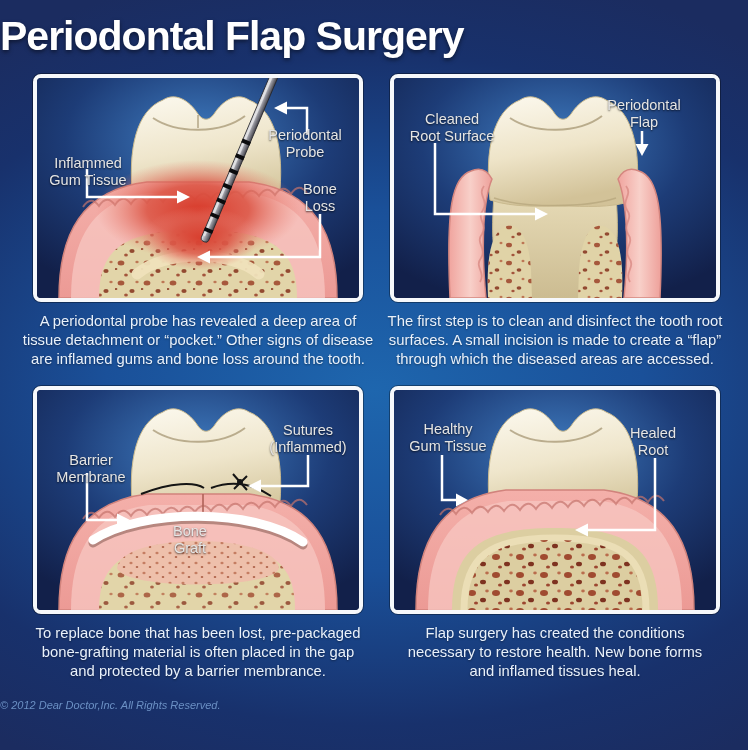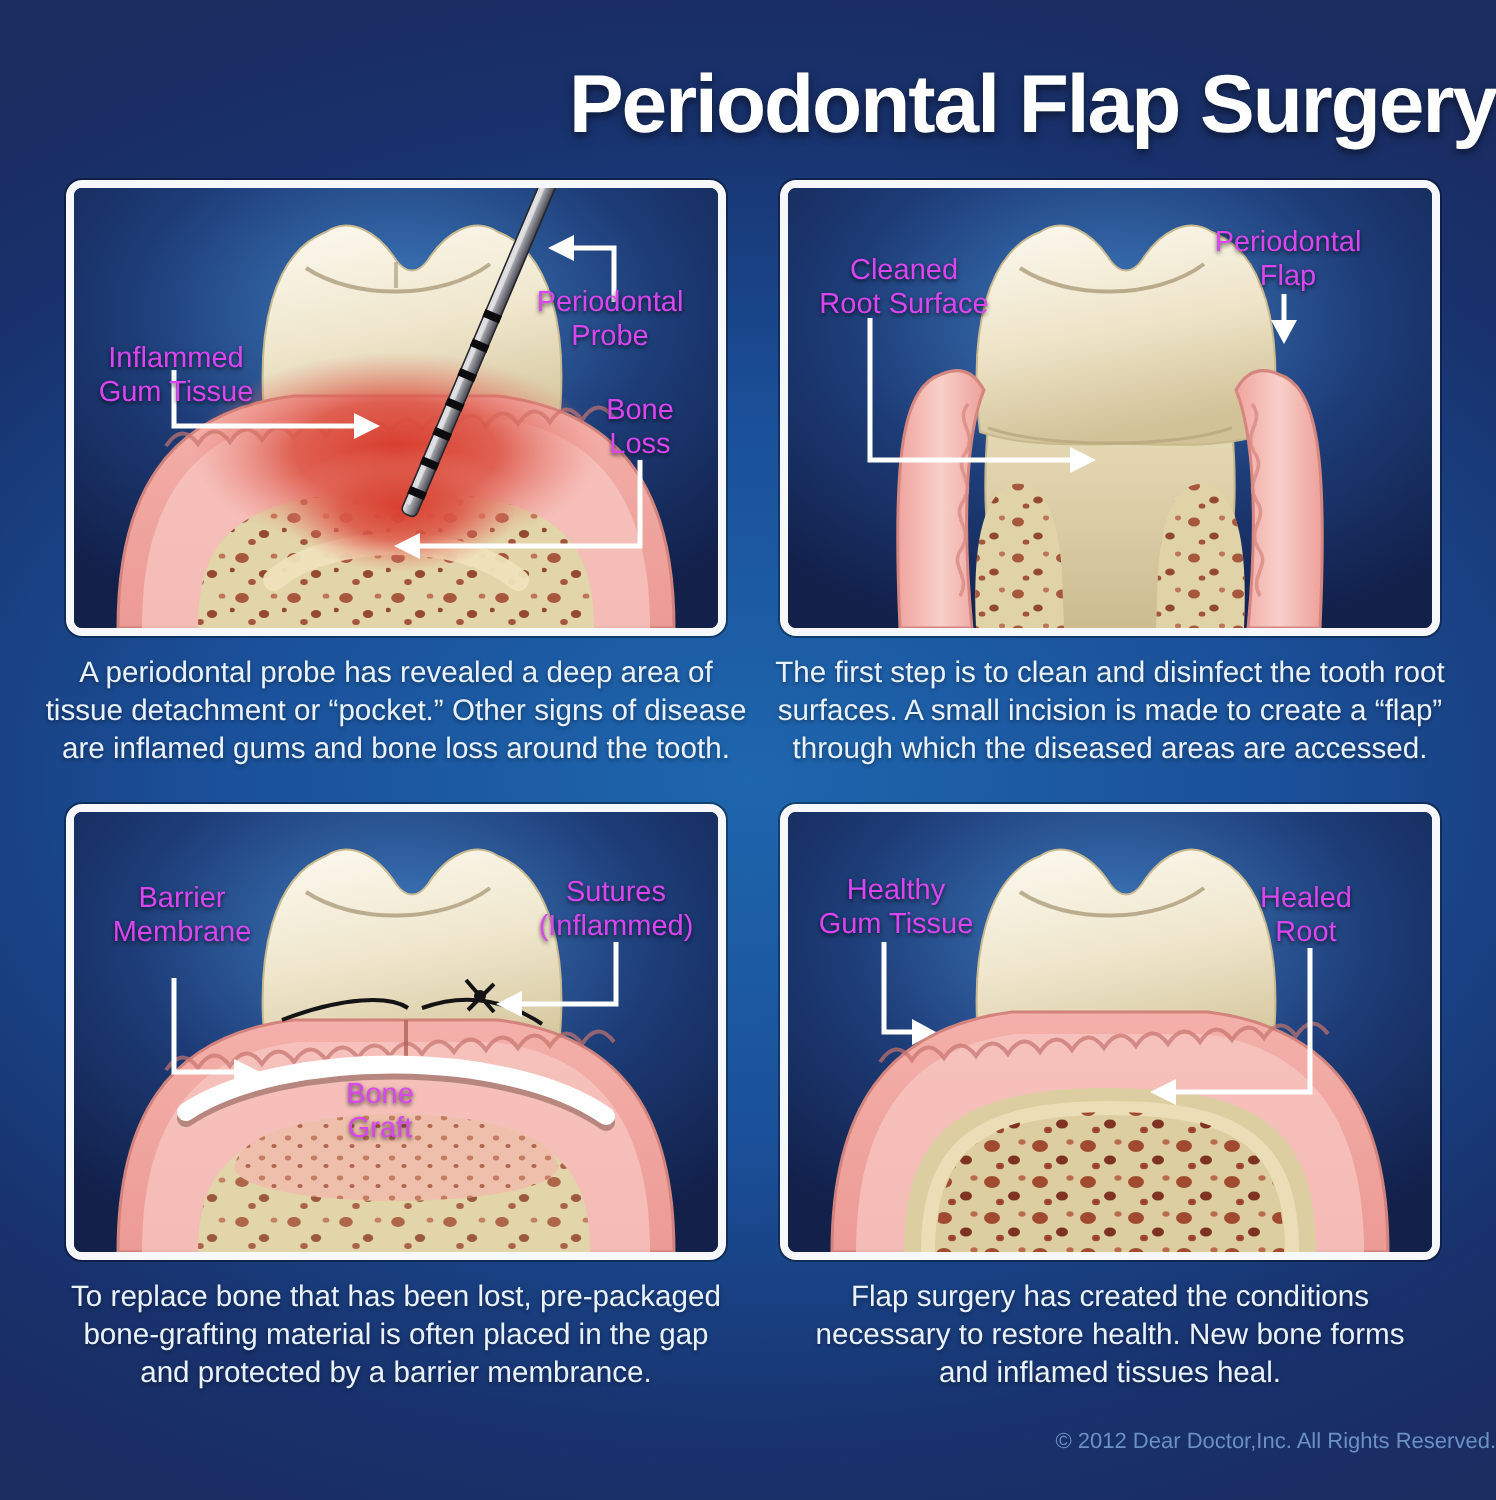--- a/index.html
+++ b/index.html
@@ -1,40 +1,40 @@
 <!DOCTYPE html>
 <html><head>
 <meta charset="utf-8">
 <style>
   html,body{margin:0;padding:0;background:#13255a;}
   .page{
     position:relative;width:748px;height:750px;overflow:hidden;
     font-family:"Liberation Sans",sans-serif;
     background:radial-gradient(ellipse 640px 430px at 50% 52%, #1e66ae 0%, #1a5099 42%, #18316c 78%, #1b2c60 100%);
   }
-  header{text-align:right;padding-top:29px;}
+  header{text-align:left;padding-top:13px;}
   .title{margin:0;font-size:41px;font-weight:bold;color:#ffffff;letter-spacing:-1px;text-shadow:0 2px 4px rgba(0,0,0,.5);}
   .subtitle{margin:8px 0 0;font-size:18.5px;font-weight:bold;color:#f2f7fd;text-shadow:0 1px 3px rgba(0,0,0,.5);}
   .grid{display:grid;grid-template-columns:330px 330px;justify-content:space-between;padding:14px 28px 0 33px;}
   .panel{
     position:relative;width:322px;height:220px;border:4px solid #f6f8fb;border-radius:8px;
     overflow:hidden;background:#13204a;box-shadow:0 0 0 1px rgba(0,0,0,.35);
   }
   .art{position:absolute;left:0;top:0;display:block;}
   .lbl{
     position:absolute;transform:translate(-50%,-50%);
-    color:#d946ef;font-size:14.5px;line-height:1.14;text-align:center;
+    color:#e5e5e5;font-size:14.5px;line-height:1.14;text-align:center;
     white-space:pre-line;text-shadow:0 1px 2px rgba(0,0,0,.7);
   }
   .caption{
     width:352px;margin:10px 0 14px -11px;min-height:60px;
     color:#e9f1fb;font-size:14.8px;line-height:1.3;text-align:center;
     white-space:pre-line;text-shadow:0 1px 2px rgba(0,0,0,.4);
   }
-  footer{text-align:right;margin-top:1px;color:#6b90c4;font-size:11px;}
+  footer{text-align:left;margin-top:1px;color:#6b90c4;font-size:11px;font-style:italic;}
 </style>
 </head>
 <body>
 
 <div class="page">
   <header>
     <h1 class="title">Periodontal Flap Surgery</h1>
   </header>
 
   <div class="grid">
@@ -253,21 +253,21 @@
           </g>
           <g stroke="#ffffff" stroke-width="2.5" fill="none">
             <polyline points="50,83 50,130 80,130"></polyline>
             <polyline points="271,65 271,96 224,96"></polyline>
           </g>
           <g fill="#ffffff">
             <polygon points="93,130 80,123.5 80,136.5"></polygon>
             <polygon points="211,96 224,89.5 224,102.5"></polygon>
           </g>
         </svg>
-        <div class="lbl" style="left:54px;top:52px">Barrier
+        <div class="lbl" style="left:54px;top:79px">Barrier
 Membrane</div>
         <div class="lbl" style="left:271px;top:49px">Sutures
 (Inflammed)</div>
         <div class="lbl" style="left:153px;top:150px">Bone
 Graft</div>
       </div>
       <p class="caption">To replace bone that has been lost, pre-packaged
 bone-grafting material is often placed in the gap
 and protected by a barrier membrance.</p>
     </section>

